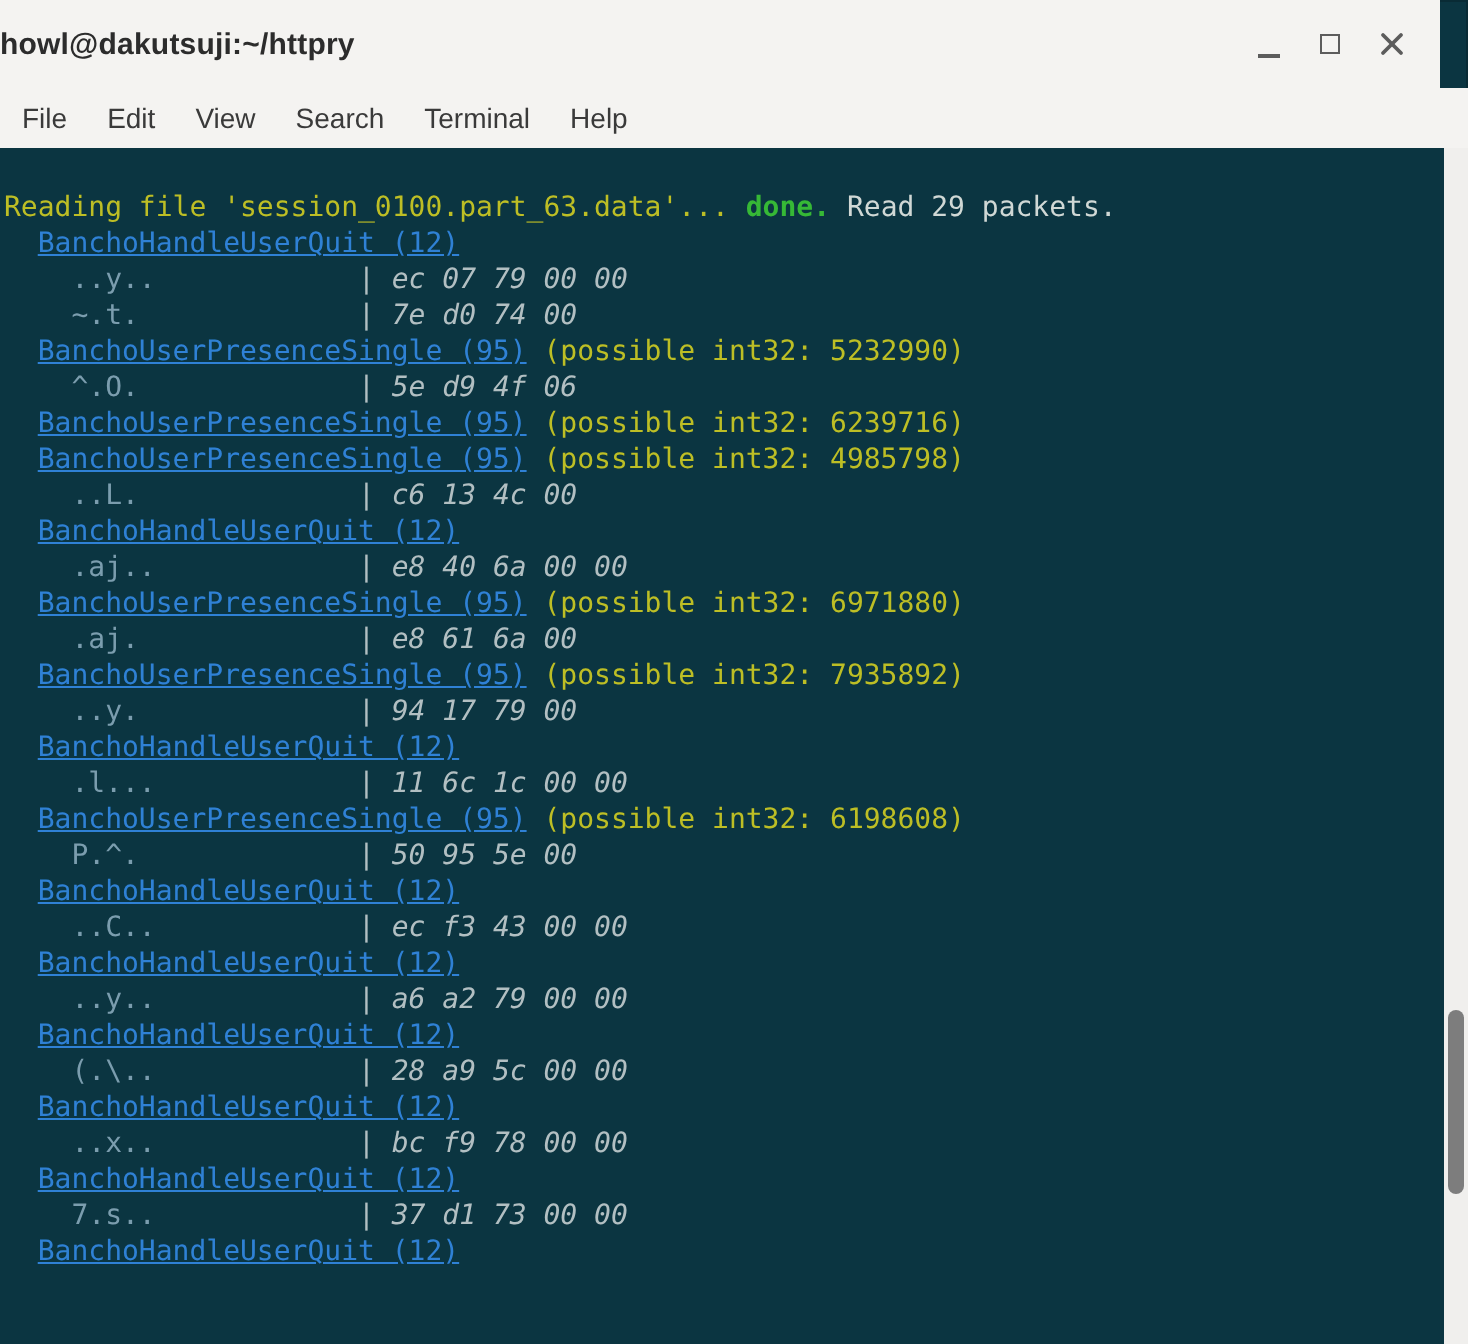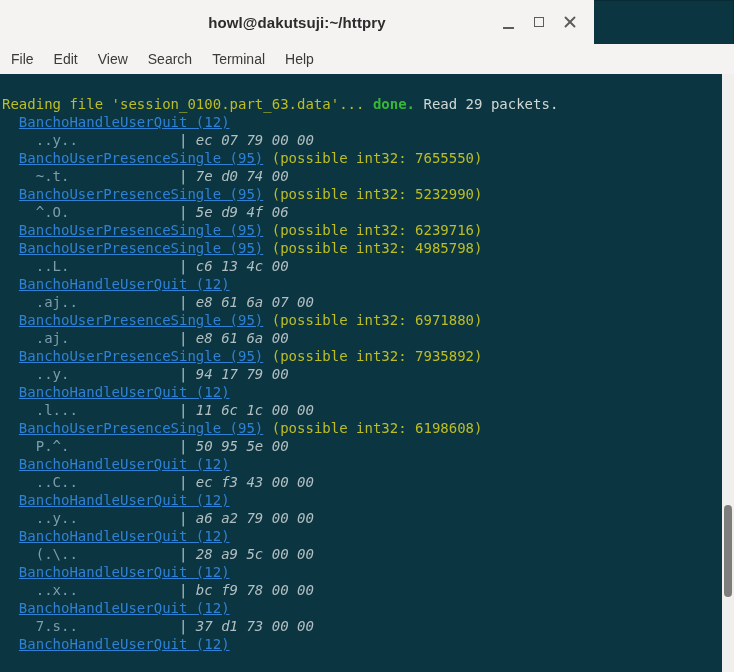--- a/index.html
+++ b/index.html
@@ -4,23 +4,23 @@
 <style>
   html,body{margin:0;padding:0;background:#333;}
   .window{
     position:relative;width:734px;height:672px;overflow:hidden;
     font-family:"Liberation Sans",sans-serif;
     box-shadow:inset 0 0 0 1px rgba(0,0,0,.18);
     background:var(--terminal_bg,#0b3541);
   }
   
   .titlebar{
-    position:absolute;top:0;left:0;width:594px;height:44px;
+    position:absolute;top:0;left:0;width:720px;height:44px;
     background:var(--chrome_bg,#f4f3f1);
-    display:flex;align-items:center;justify-content:center;
+    display:flex;align-items:center;
   }
   .title{
     font-size:15px;font-weight:bold;color:var(--title_fg,#2c2c2c);
     letter-spacing:.1px;
   }
   .controls{
     position:absolute;right:14px;top:0;height:44px;
     display:flex;align-items:center;gap:11px;
   }
   .wbtn{
@@ -94,29 +94,28 @@
     <button class="menu-item">View</button>
     <button class="menu-item">Search</button>
     <button class="menu-item">Terminal</button>
     <button class="menu-item">Help</button>
   </div>
 
   <div class="terminal" id="term-lines">
       <div class="tline"><span class="c-yellow">Reading file 'session_0100.part_63.data'...</span> <span class="c-green">done.</span> <span class="c-fg">Read 29 packets.</span></div>
       <div class="tline">  <span class="c-blue">BanchoHandleUserQuit (12)</span></div>
       <div class="tline">    <span class="c-ascii">..y..            </span><span class="c-hex">| ec 07 79 00 00</span></div>
-      <div class="tline">  <span class="c-blue">BanchoUserPresenceSingle (95)</span> <span class="c-yellow">(possible int32: 7655550)</span></div>
       <div class="tline">    <span class="c-ascii">~.t.             </span><span class="c-hex">| 7e d0 74 00</span></div>
       <div class="tline">  <span class="c-blue">BanchoUserPresenceSingle (95)</span> <span class="c-yellow">(possible int32: 5232990)</span></div>
       <div class="tline">    <span class="c-ascii">^.O.             </span><span class="c-hex">| 5e d9 4f 06</span></div>
       <div class="tline">  <span class="c-blue">BanchoUserPresenceSingle (95)</span> <span class="c-yellow">(possible int32: 6239716)</span></div>
       <div class="tline">  <span class="c-blue">BanchoUserPresenceSingle (95)</span> <span class="c-yellow">(possible int32: 4985798)</span></div>
       <div class="tline">    <span class="c-ascii">..L.             </span><span class="c-hex">| c6 13 4c 00</span></div>
       <div class="tline">  <span class="c-blue">BanchoHandleUserQuit (12)</span></div>
-      <div class="tline">    <span class="c-ascii">.aj..            </span><span class="c-hex">| e8 61 6a 07 00</span></div>
+      <div class="tline">    <span class="c-ascii">.aj..            </span><span class="c-hex">| e8 40 6a 00 00</span></div>
       <div class="tline">  <span class="c-blue">BanchoUserPresenceSingle (95)</span> <span class="c-yellow">(possible int32: 6971880)</span></div>
       <div class="tline">    <span class="c-ascii">.aj.             </span><span class="c-hex">| e8 61 6a 00</span></div>
       <div class="tline">  <span class="c-blue">BanchoUserPresenceSingle (95)</span> <span class="c-yellow">(possible int32: 7935892)</span></div>
       <div class="tline">    <span class="c-ascii">..y.             </span><span class="c-hex">| 94 17 79 00</span></div>
       <div class="tline">  <span class="c-blue">BanchoHandleUserQuit (12)</span></div>
       <div class="tline">    <span class="c-ascii">.l...            </span><span class="c-hex">| 11 6c 1c 00 00</span></div>
       <div class="tline">  <span class="c-blue">BanchoUserPresenceSingle (95)</span> <span class="c-yellow">(possible int32: 6198608)</span></div>
       <div class="tline">    <span class="c-ascii">P.^.             </span><span class="c-hex">| 50 95 5e 00</span></div>
       <div class="tline">  <span class="c-blue">BanchoHandleUserQuit (12)</span></div>
       <div class="tline">    <span class="c-ascii">..C..            </span><span class="c-hex">| ec f3 43 00 00</span></div>

